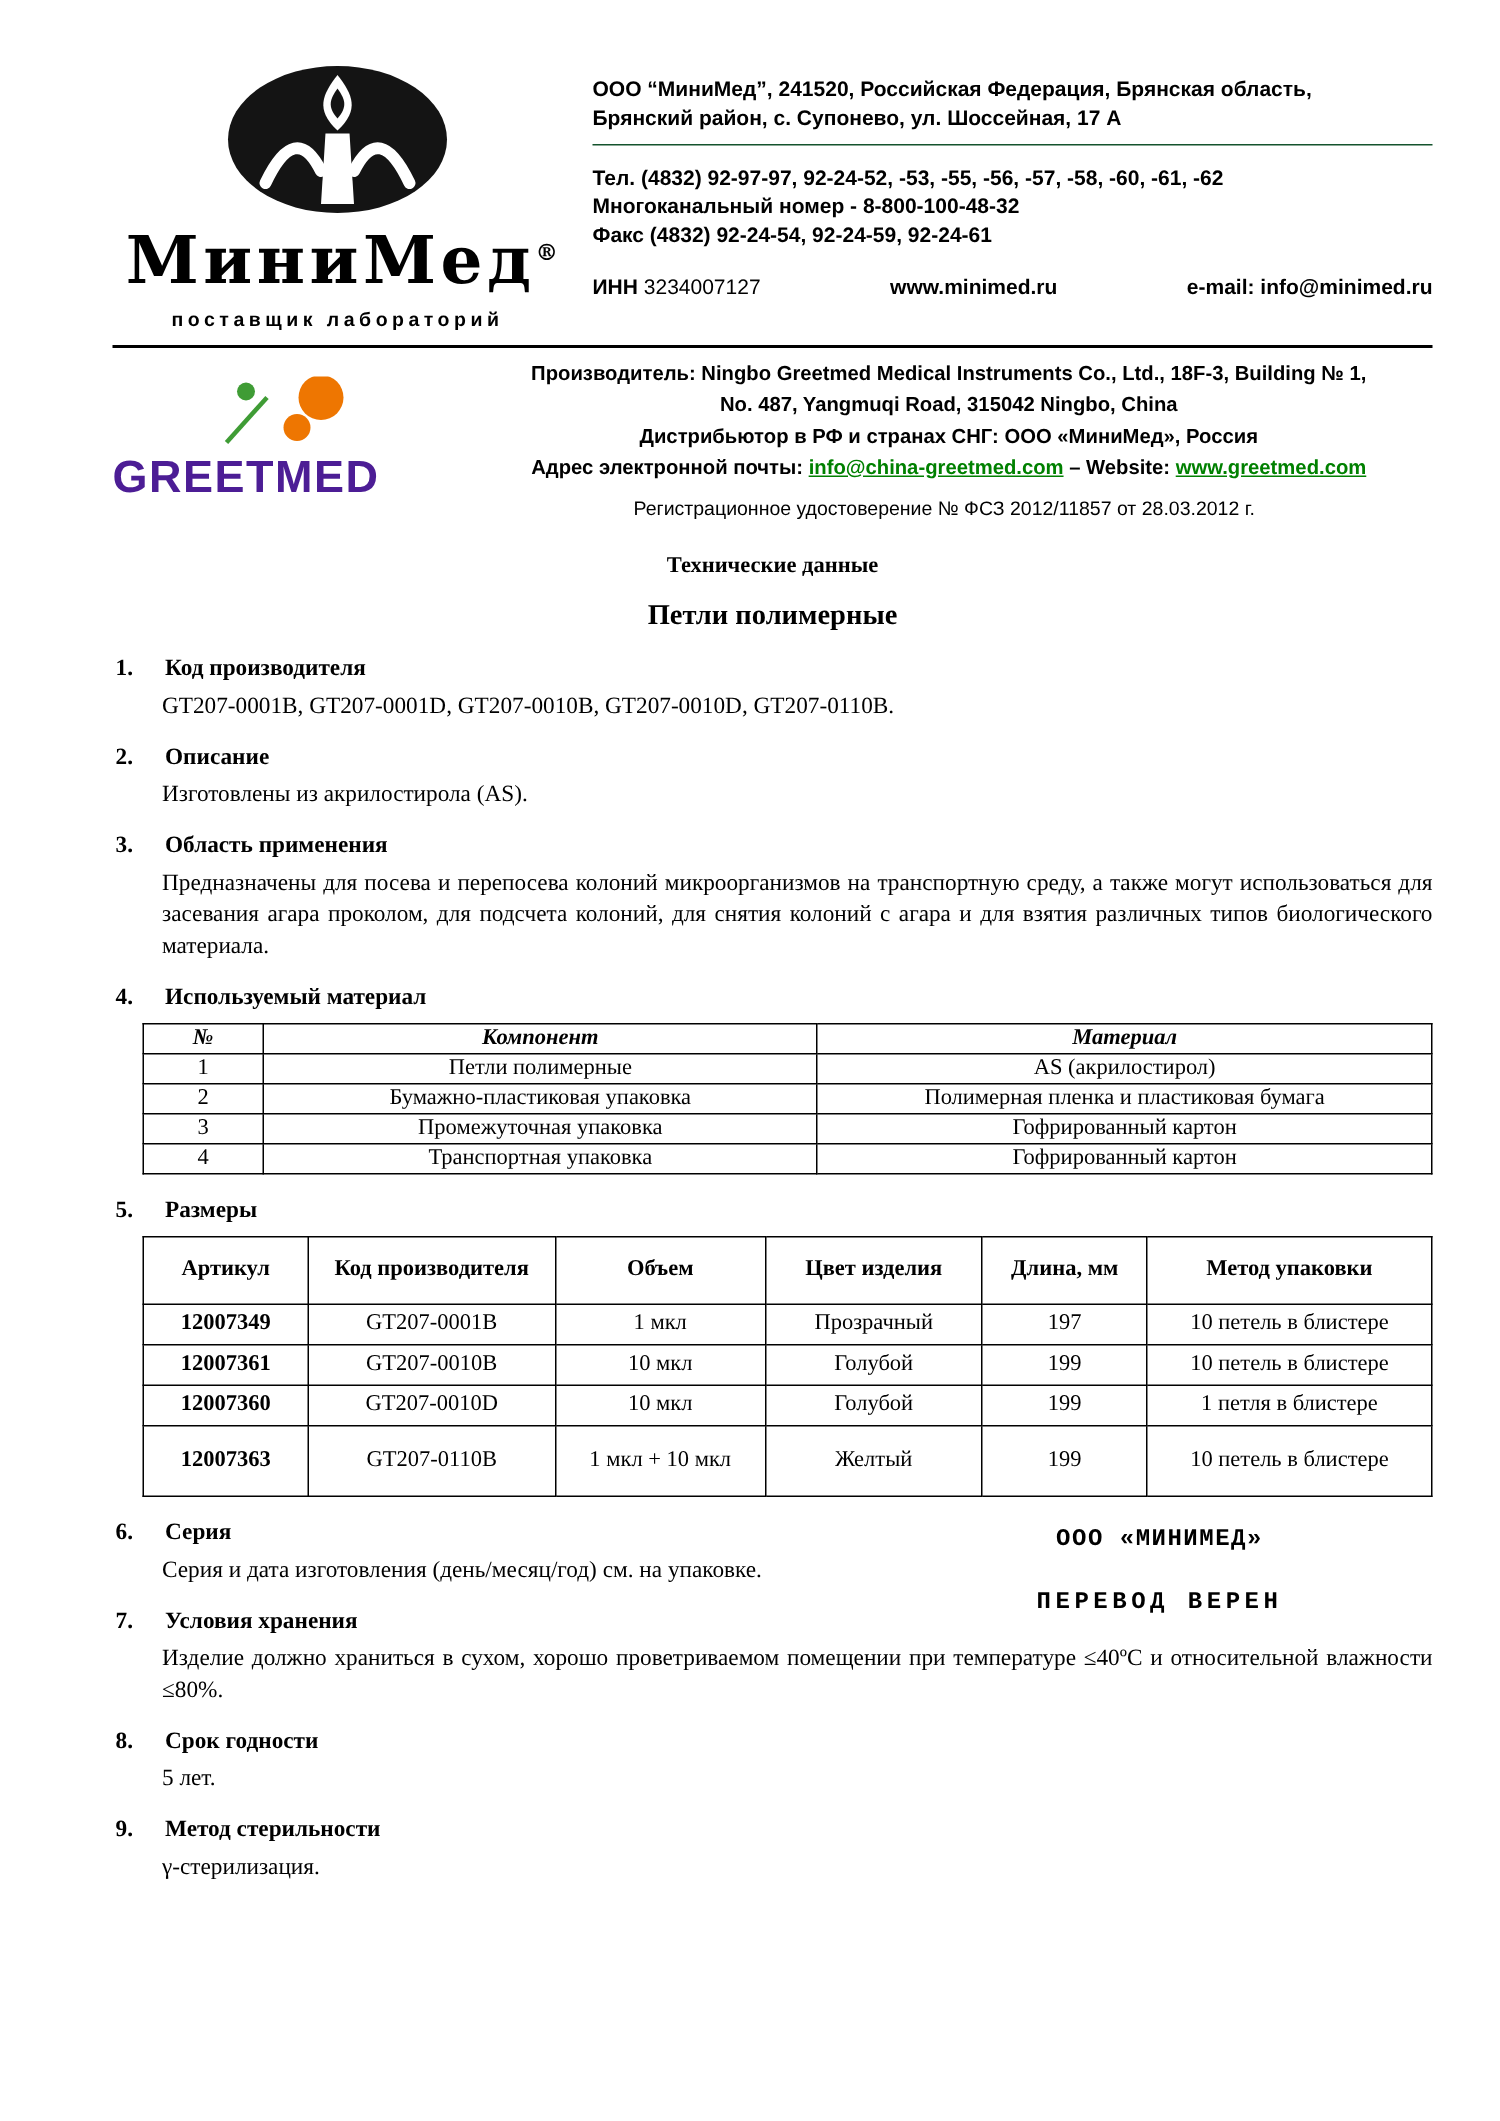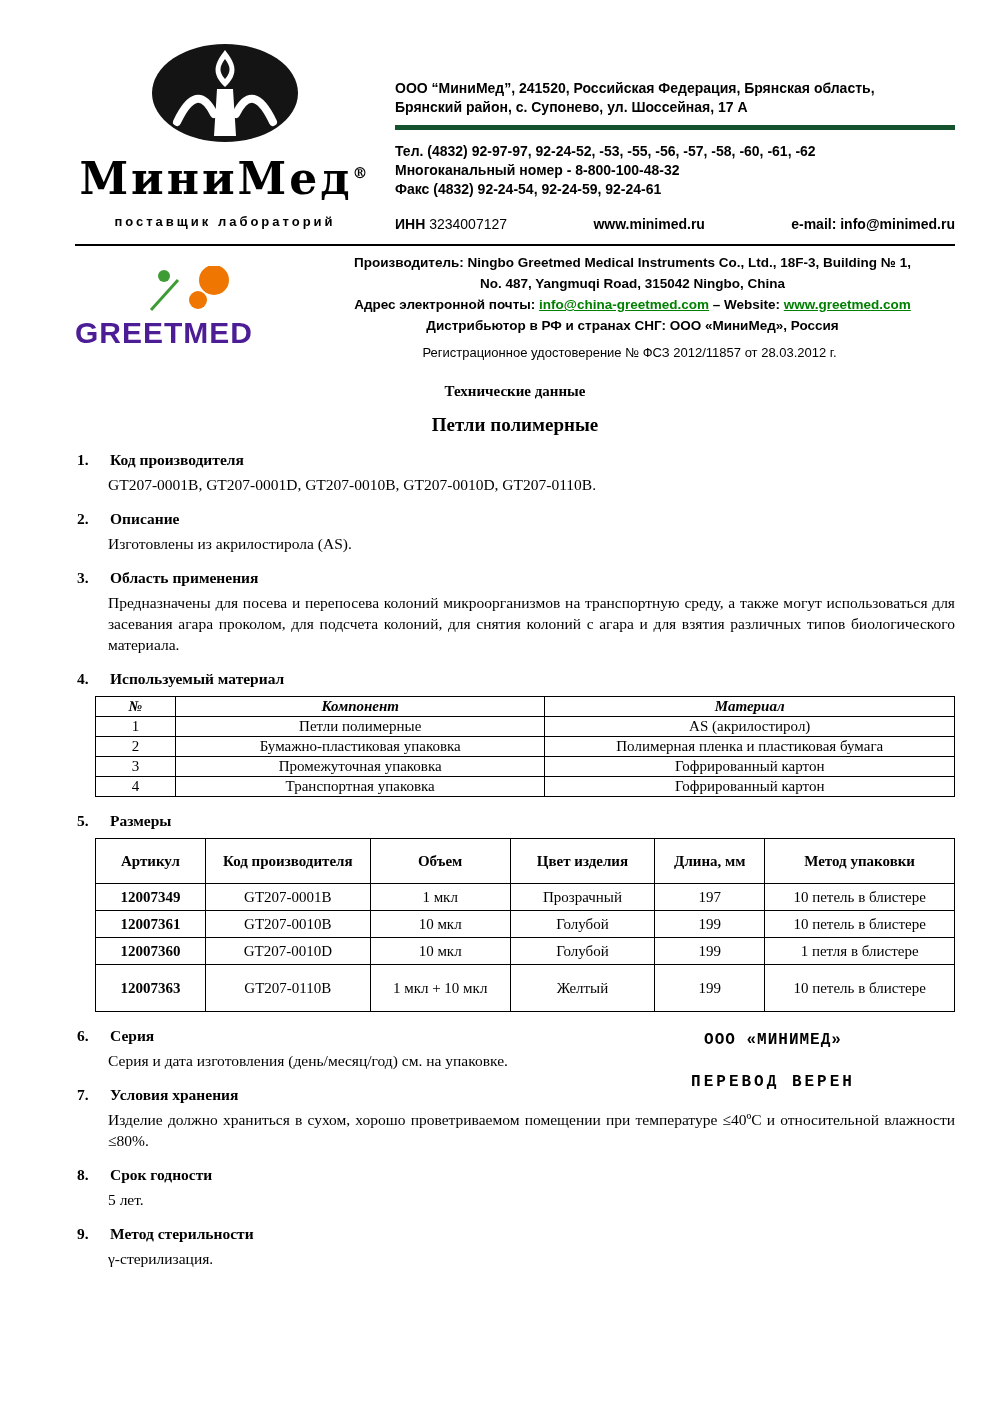--- a/index.html
+++ b/index.html
@@ -5,27 +5,27 @@
   html,body { margin:0; padding:0; background:#ffffff; }
   body { width:1000px; font-family:"Liberation Serif", serif; color:#000; }
   .page { position:relative; width:1000px; height:1414px; box-sizing:border-box;
           padding:42px 45px 0 75px; overflow:hidden; }
 
   
   .header { display:flex; }
   .logo-block { width:300px; text-align:center; }
   .logo-oval { display:block; margin:0 auto; }
   .brand-wordmark { font-family:"DejaVu Serif", serif; font-weight:bold; font-size:44px;
-                    letter-spacing:3px; line-height:59px; white-space:nowrap; }
+                    letter-spacing:3px; line-height:48px; white-space:nowrap;text-align:right; }
   .brand-reg { font-size:15px; vertical-align:super; }
   .brand-tagline { font-family:"Liberation Sans", sans-serif; font-weight:bold;
                    font-size:13px; letter-spacing:3px; margin-top:6px; white-space:nowrap; }
   .contact-block { margin-left:auto; width:560px; font-family:"Liberation Sans", sans-serif;
                    font-weight:bold; font-size:14px; line-height:19px; padding-top:8px; }
-  .addr { padding-bottom:8px; border-bottom:5px solid #14532d;margin-top:29px; }
+  .addr { padding-bottom:8px; border-bottom:1px solid #14532d; }
   .phones { margin-top:12px; }
   .inn-row { display:flex; justify-content:space-between; margin-top:16px; }
   .inn-value { font-weight:normal; }
   .header-rule { border-bottom:2px solid #000; margin-top:10px; }
 
   
   .manufacturer { display:flex; align-items:center; margin-top:6px; }
   .greetmed-logo { width:235px; }
   .greetmed-text { font-family:"Liberation Sans", sans-serif; font-weight:bold;
                    font-size:30px; letter-spacing:1px; color:#4c1d95; }
@@ -107,22 +107,22 @@
         <line x1="76" y1="44" x2="103" y2="14" stroke="#3f9c35" stroke-width="3"></line>
         <circle cx="89" cy="10" r="6" fill="#3f9c35"></circle>
         <circle cx="123" cy="34" r="9" fill="#ee7601"></circle>
         <circle cx="139" cy="14" r="15" fill="#ee7601"></circle>
       </svg>
       <div class="greetmed-text">GREETMED</div>
     </div>
     <div class="manu-text">
       <div>Производитель: Ningbo Greetmed Medical Instruments Co., Ltd., 18F-3, Building № 1,</div>
       <div>No. 487, Yangmuqi Road, 315042 Ningbo, China</div>
+      <div>Дистрибьютор в РФ и странах СНГ: ООО «МиниМед», Россия</div>
       <div><span>Адрес электронной почты: </span><span class="manu-link">info@china-greetmed.com</span><span> – Website: </span><span class="manu-link">www.greetmed.com</span></div>
-      <div>Дистрибьютор в РФ и странах СНГ: ООО «МиниМед», Россия</div>
       <div class="reg-line">Регистрационное удостоверение № ФСЗ 2012/11857 от 28.03.2012 г.</div>
     </div>
   </div>
 
   <div class="doc-subtitle">Технические данные</div>
   <div class="doc-title">Петли полимерные</div>
 
   <div class="section">
     <div class="sec-head">
         <span class="sec-num">1.</span>

